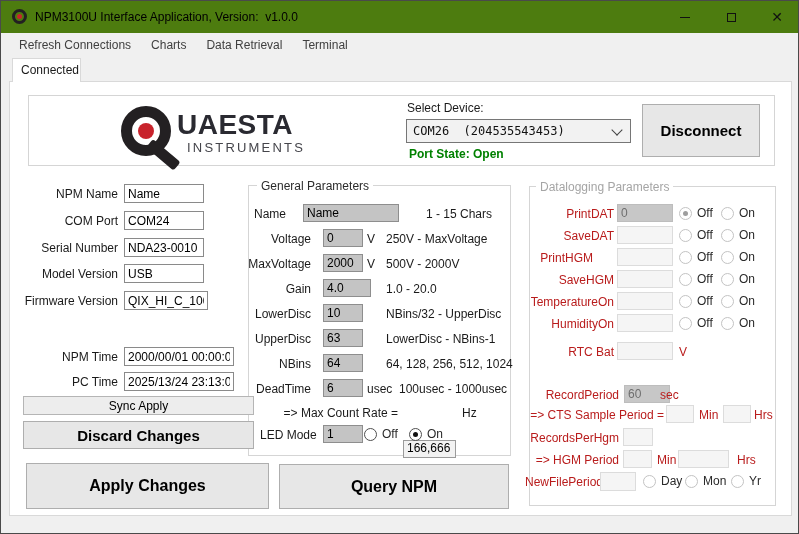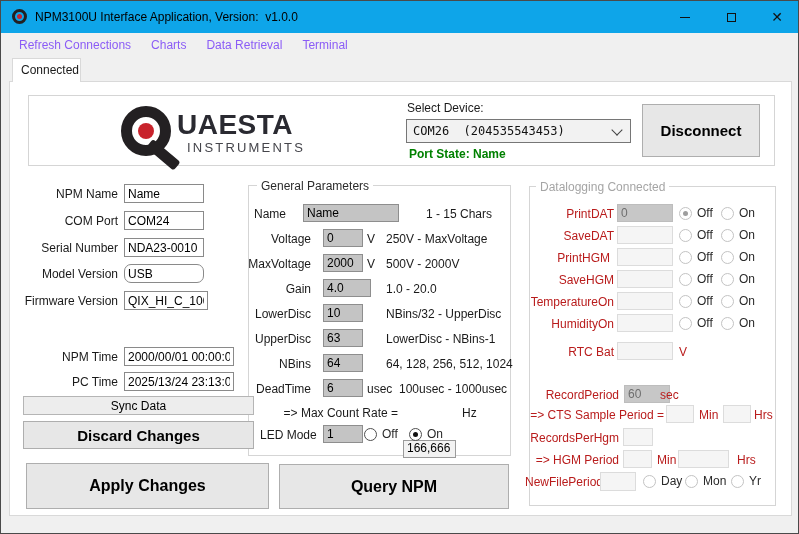--- a/index.html
+++ b/index.html
@@ -1,31 +1,31 @@
 <!DOCTYPE html>
 <html><head>
 <meta charset="utf-8">
 <style>
   * { margin:0; padding:0; box-sizing:border-box; font-family:"Liberation Sans",sans-serif; }
   html,body { background:#d8d8d8; }
   .window { position:relative; width:799px; height:534px; background:#f0f0f0; border:1px solid #4a4a4a; overflow:hidden; }
 
   
-  .titlebar { position:absolute; left:0; top:0; width:100%; height:32px; background:#0ea5e9; }
+  .titlebar { position:absolute; left:0; top:0; width:100%; height:32px; background:#4d7c0f; }
   .app-icon { position:absolute; left:11px; top:8px; width:17px; height:17px; }
   .q-ring { position:absolute; left:0; top:0; width:15px; height:15px; border:3px solid #232022; border-radius:50%; }
   .q-dot { position:absolute; left:5px; top:5px; width:5px; height:5px; background:#c8232c; border-radius:50%; }
   .title-text { position:absolute; left:34px; top:0; line-height:32px; font-size:12px; color:#000; white-space:pre; }
   .wbtn { position:absolute; top:0; width:46px; height:32px; text-align:center; line-height:32px; color:#111; font-size:12px; }
   .min-glyph { display:inline-block; width:10px; height:1px; background:#111; vertical-align:middle; }
   .max-glyph { display:inline-block; width:9px; height:9px; border:1px solid #111; vertical-align:middle; }
 
   
   .menubar { position:absolute; left:0; top:32px; width:100%; height:24px; background:#f0f0f0; display:flex; align-items:center; padding-left:8px; }
-  .menu-item { padding:0 10px; font-size:12px; color:#8b5cf6; line-height:24px; }
+  .menu-item { padding:0 10px; font-size:12px; color:#404040; line-height:24px; }
 
   
   .tab { position:absolute; left:11px; top:57px; width:69px; height:24px; background:#fff; border:1px solid #d9d9d9; border-bottom:none; font-size:12px; line-height:22px; padding-left:8px; z-index:3; color:#1a1a1a; }
   .tabpage { position:absolute; left:8px; top:80px; width:783px; height:435px; background:#fff; border:1px solid #d9d9d9; z-index:1; }
 
   
   .gb { position:absolute; border:1px solid #d5d5d5; background:#fff; z-index:2; }
   .gb-legend { position:absolute; background:#fff; padding:0 4px; font-size:12px; color:#2b2b2b; z-index:4; }
   .gb-legend.dim { color:#a5a5a5; }
   .lbl { position:absolute; font-size:12px; color:#1a1a1a; z-index:3; white-space:nowrap; }
@@ -95,40 +95,40 @@
     </div>
   <div class="logo-tail"></div>
   <div class="logo-main">UAESTA</div>
   <div class="logo-sub">INSTRUMENTS</div>
 
   <div class="lbl" style="left:406px;top:100px">Select Device:</div>
   <div class="combo">
     <span class="combo-value">COM26  (204535543453)</span>
     <span class="chev"></span>
   </div>
-  <div class="port-state" style="color:#008000">Port State: Name</div>
+  <div class="port-state" style="color:#008000">Port State: Open</div>
   <button class="btn" style="left:641px;top:103px;width:118px;height:53px">Disconnect</button>
 
   <div class="lbl r" style="left:18px;top:186px;width:99px">NPM Name</div>
   <input class="tb" style="left: 123px; top: 183px; width: 80px; height: 19px;" value="Name">
   <div class="lbl r" style="left:18px;top:213px;width:99px">COM Port</div>
   <input class="tb" style="left: 123px; top: 210px; width: 80px; height: 19px;" value="COM24">
   <div class="lbl r" style="left:18px;top:240px;width:99px">Serial Number</div>
   <input class="tb" style="left: 123px; top: 237px; width: 80px; height: 19px;" value="NDA23-0010">
   <div class="lbl r" style="left:18px;top:266px;width:99px">Model Version</div>
-  <input class="tb" style="left: 123px; top: 263px; width: 80px; height: 19px; border-radius: 7px;" value="USB">
+  <input class="tb" style="left: 123px; top: 263px; width: 80px; height: 19px;" value="USB">
   <div class="lbl r" style="left:18px;top:293px;width:99px">Firmware Version</div>
   <input class="tb" style="left: 123px; top: 290px; width: 84px; height: 19px;" value="QIX_HI_C_100X4">
 
   <div class="lbl r" style="left:18px;top:349px;width:99px">NPM Time</div>
   <input class="tb" style="left: 123px; top: 346px; width: 110px; height: 19px;" value="2000/00/01 00:00:04">
   <div class="lbl r" style="left:18px;top:374px;width:99px">PC Time</div>
   <input class="tb" style="left: 123px; top: 371px; width: 110px; height: 19px;" value="2025/13/24 23:13:08">
 
-  <button class="btn small" style="left:22px;top:395px;width:231px;height:19px">Sync Data</button>
+  <button class="btn small" style="left:22px;top:395px;width:231px;height:19px">Sync Apply</button>
   <button class="btn" style="left:22px;top:420px;width:231px;height:28px">Discard Changes</button>
   <button class="btn xl" style="left:25px;top:462px;width:243px;height:46px">Apply Changes</button>
   <button class="btn xl" style="left:278px;top:463px;width:230px;height:45px">Query NPM</button>
 
   <div class="gb" style="left:247px;top:184px;width:263px;height:271px"></div>
   <div class="gb-legend" style="left:256px;top:178px">General Parameters</div>
 
   <div class="lbl r" style="left:248px;top:206px;width:37px">Name</div>
   <input class="tb gray" style="left: 302px; top: 203px; width: 96px; height: 18px;" value="Name">
   <div class="lbl" style="left:425px;top:206px">1 - 15 Chars</div>
@@ -173,21 +173,21 @@
   <span class="radio" style="left:363px;top:426px">
       <span class="rc"></span>
       <span class="rl">Off</span>
     </span>
   <span class="radio sel" style="left:408px;top:426px">
       <span class="rc"></span>
       <span class="rl">On</span>
     </span>
 
   <div class="gb" style="left:528px;top:185px;width:247px;height:320px"></div>
-  <div class="gb-legend dim" style="left:535px;top:179px">Datalogging Connected</div>
+  <div class="gb-legend dim" style="left:535px;top:179px">Datalogging Parameters</div>
 
   <div class="lbl r dim" style="left:500px;top:206px;width:113px">PrintDAT</div>
   <input class="tb dgray" style="left: 616px; top: 203px; width: 56px; height: 18px;" value="0">
   <span class="radio dis sel" style="left:678px;top:205px">
       <span class="rc"></span>
       <span class="rl">Off</span>
     </span>
   <span class="radio dis" style="left:720px;top:205px">
       <span class="rc"></span>
       <span class="rl">On</span>
@@ -197,21 +197,21 @@
   <input class="tb ddis" style="left: 616px; top: 225px; width: 56px; height: 18px;" value="">
   <span class="radio dis" style="left:678px;top:227px">
       <span class="rc"></span>
       <span class="rl">Off</span>
     </span>
   <span class="radio dis" style="left:720px;top:227px">
       <span class="rc"></span>
       <span class="rl">On</span>
     </span>
 
-  <div class="lbl r dim" style="left:496px;top:250px;width:113px">PrintHGM</div>
+  <div class="lbl r dim" style="left:479px;top:250px;width:113px">PrintHGM</div>
   <input class="tb ddis" style="left: 616px; top: 247px; width: 56px; height: 18px;" value="">
   <span class="radio dis" style="left:678px;top:249px">
       <span class="rc"></span>
       <span class="rl">Off</span>
     </span>
   <span class="radio dis" style="left:720px;top:249px">
       <span class="rc"></span>
       <span class="rl">On</span>
     </span>
 

